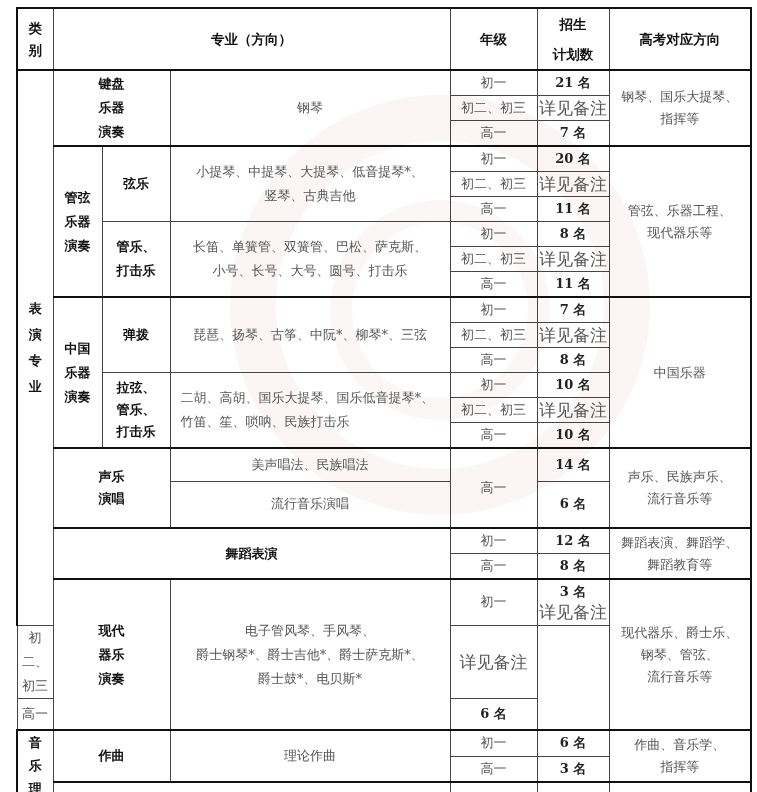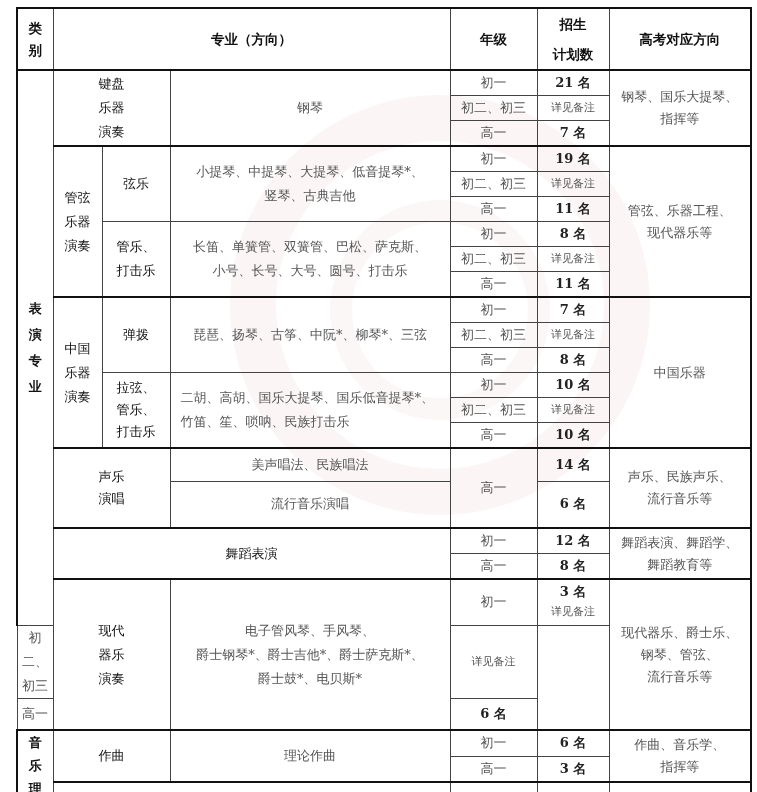--- a/index.html
+++ b/index.html
@@ -9,23 +9,23 @@
         border-radius: 50%; border: 46px solid rgba(200,120,120,0.07);
         box-sizing: border-box; pointer-events: none; z-index: 0; }
   .wm-inner { position: absolute; left: 330px; top: 200px; width: 220px; height: 220px;
         border-radius: 50%; border: 22px solid rgba(200,120,120,0.06);
         box-sizing: border-box; pointer-events: none; z-index: 0; }
   table { position: absolute; left: 16px; top: 7px; border-collapse: collapse;
           z-index: 1; background: transparent; table-layout: fixed; }
   td { border: 1px solid #444; text-align: center; vertical-align: middle;
        padding: 0; font-size: 13px; line-height: 24px; }
   .hd { font-weight: bold; font-size: 13.5px; color: #111; }
-  .b { font-weight: normal; color: #111; }
+  .b { font-weight: bold; color: #111; }
   .g { color: #555; }
-  .sm { font-size: 11px; color: #555; }
+  .sm { font-size: 17px; color: #555; }
   .num { font-weight: bold; color: #222; font-size: 13px; }
   .vert { line-height: 24px; font-weight: bold; color: #111; }
   .thick-top { border-top: 2px solid #111; }
   .thick-left { border-left: 2px solid #111; }
   .thick-right { border-right: 2px solid #111; text-align: center; }
   .thick-bottom { border-bottom: 2px solid #111; }
   .lh22 { line-height: 22px; }
 </style>
 </head>
 <body>
@@ -79,21 +79,21 @@
   </tr>
 
   <tr style="height:24px">
     <td class="b thick-top" rowspan="6" style="white-space:pre-line">管弦
 乐器
 演奏</td>
     <td class="b thick-top" rowspan="3" style="white-space:pre-line">弦乐</td>
     <td class="g thick-top" rowspan="3" style="white-space:pre-line">小提琴、中提琴、大提琴、低音提琴*、
 竖琴、古典吉他</td>
     <td class="g thick-top">初一</td>
-    <td class="num thick-top">19 名</td>
+    <td class="num thick-top">20 名</td>
     <td class="g thick-top thick-right lh22" rowspan="6" style="white-space:pre-line">管弦、乐器工程、
 现代器乐等</td>
   </tr>
   <tr style="height:24px">
     <td class="g">初二、初三</td>
     <td class="sm">详见备注</td>
   </tr>
   <tr style="height:24px">
     <td class="g">高一</td>
     <td class="num">11 名</td>

